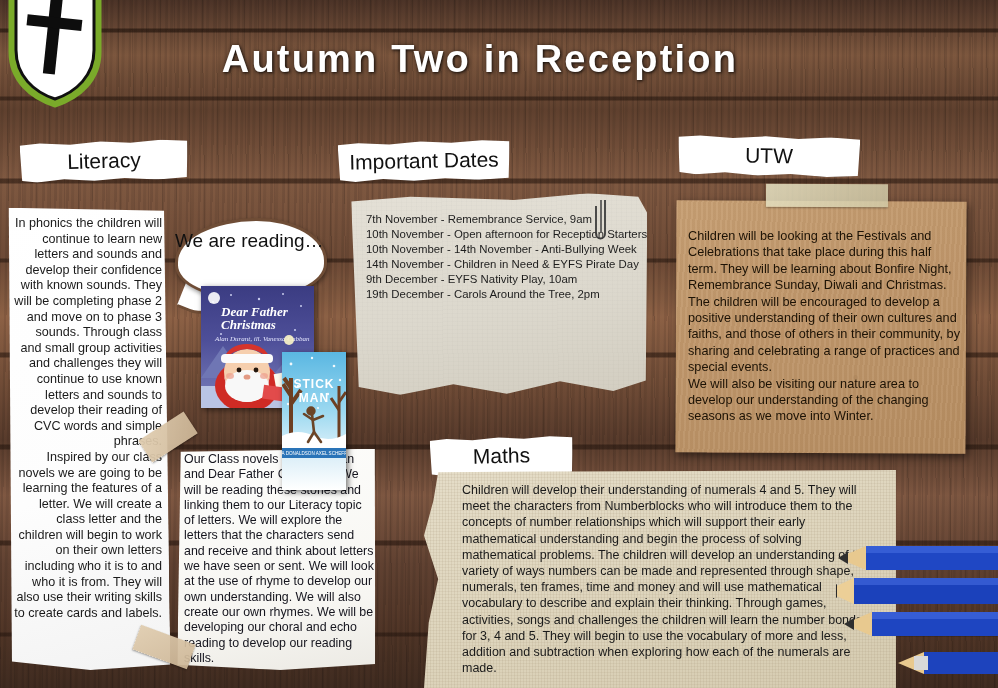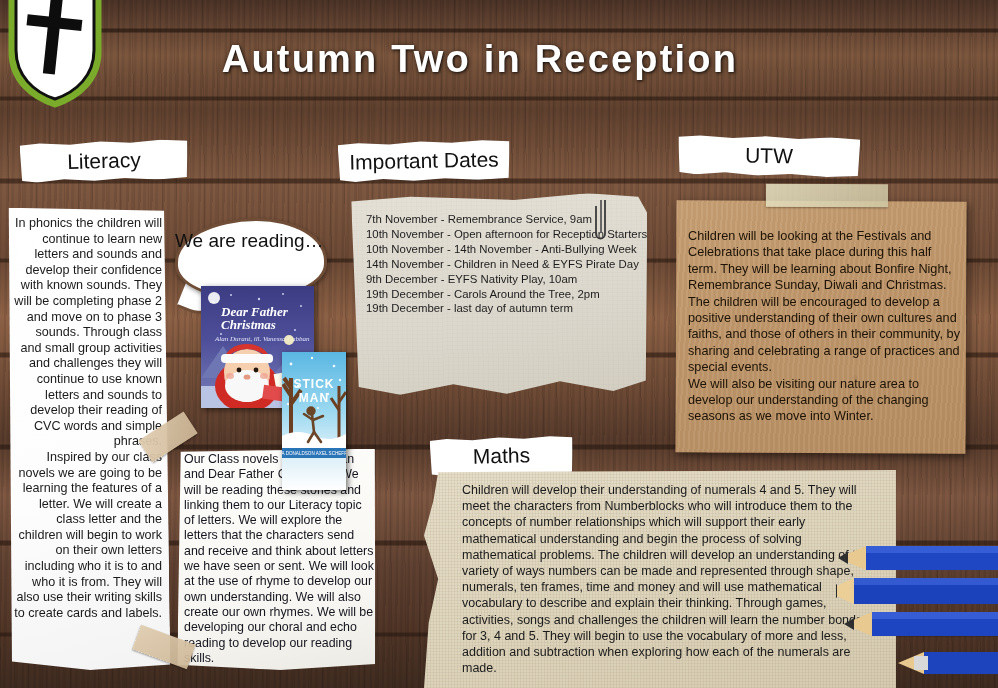--- a/index.html
+++ b/index.html
@@ -361,21 +361,20 @@
   <div class="tape" id="tape-lit-br"></div>
 
   <div id="dates-paper"></div>
   <div id="dates-list">
       <div class="nowrap">7th November - Remembrance Service, 9am</div>
       <div class="nowrap">10th November - Open afternoon for Reception Starters</div>
       <div class="nowrap">10th November - 14th November - Anti-Bullying Week</div>
       <div class="nowrap">14th November - Children in Need &amp; EYFS Pirate Day</div>
       <div class="nowrap">9th December - EYFS Nativity Play, 10am</div>
       <div class="nowrap">19th December - Carols Around the Tree, 2pm</div>
-      <div class="nowrap">19th December - last day of autumn term</div>
     </div>
   <svg id="paperclip" viewBox="0 0 18 48">
     <path d="M12 2 L12 36 a4.5 4.5 0 0 1 -9 0 L3 8" fill="none" stroke="#3b3b3b" stroke-width="1.8"></path>
     <path d="M8 2 L8 34" fill="none" stroke="#4a4a4a" stroke-width="1.6"></path>
   </svg>
 
   <div class="tape" id="tape-utw-top"></div>
   <div id="utw-paper"></div>
   <div id="utw-text" style="white-space:pre-line;">Children will be looking at the Festivals and Celebrations that take place during this half term. They will be learning about Bonfire Night, Remembrance Sunday, Diwali and Christmas. The children will be encouraged to develop a positive understanding of their own cultures and faiths, and those of others in their community, by sharing and celebrating a range of practices and special events.
 We will also be visiting our nature area to develop our understanding of the changing seasons as we move into Winter.</div>

